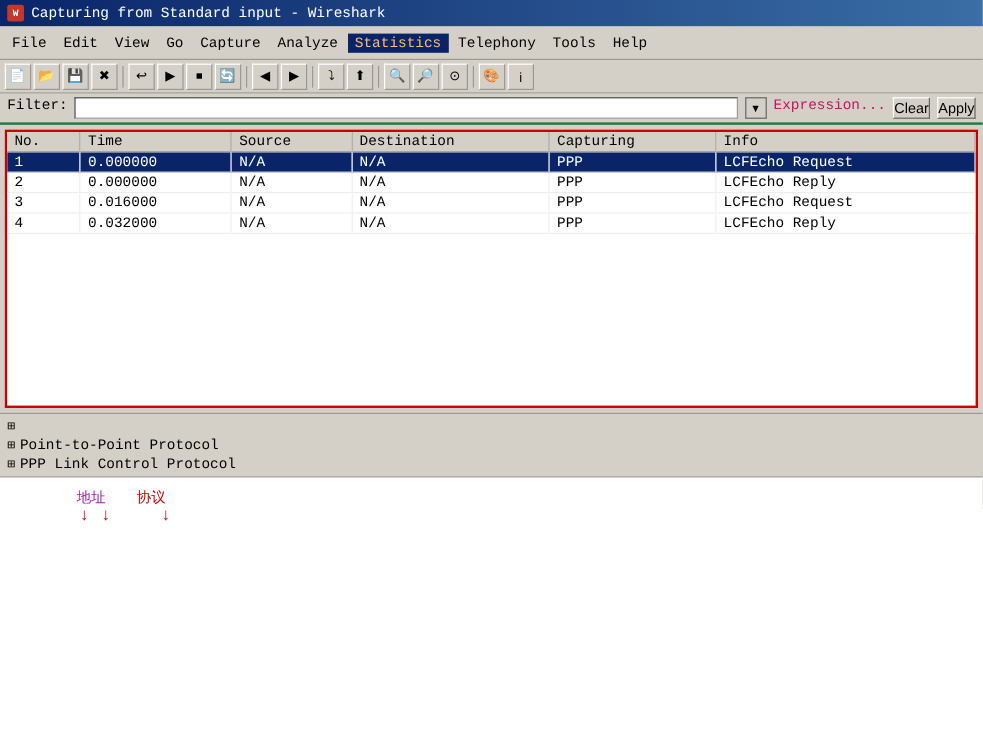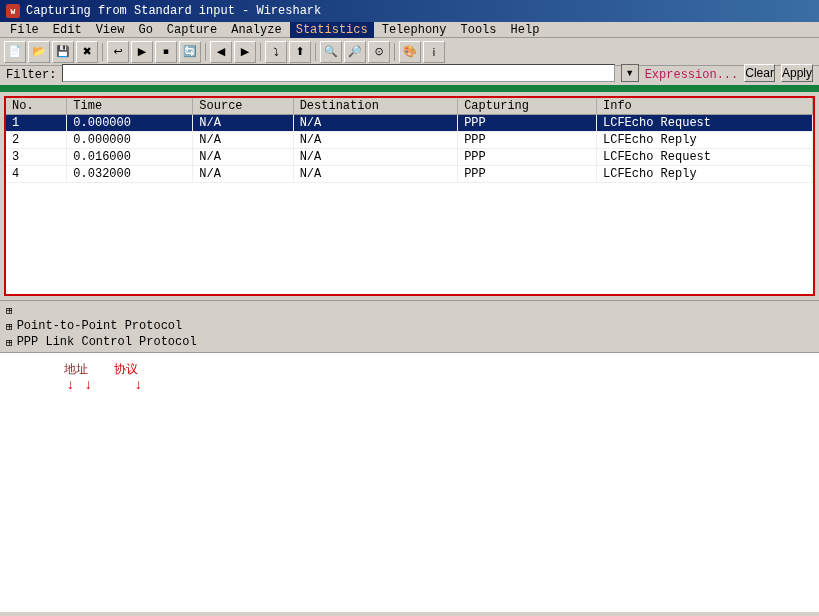--- a/index.html
+++ b/index.html
@@ -37,21 +37,21 @@
       font-weight: bold;
     }
 
     
     .menu-bar {
       background: #d4d0c8;
       border-bottom: 1px solid #999;
       padding: 2px 4px;
       display: flex;
       gap: 2px;
-      height: 16px;
+      height: 28px;
       align-items: center;
     }
     .menu-item {
       padding: 1px 6px;
       font-size: 12px;
       color: #000;
       cursor: pointer;
     }
     .menu-item.active {
       background: #0a246a;
@@ -84,24 +84,24 @@
     .toolbar-separator {
       width: 1px;
       height: 18px;
       background: #999;
       margin: 0 2px;
     }
 
     
     .filter-bar {
       background: #d4d0c8;
-      border-bottom: 7px solid #15803d;
+      border-bottom: 2px solid #15803d;
       padding: 3px 6px;
       display: flex;
-      align-items: flex-end;
+      align-items: flex-start;
       gap: 6px;
       height: 26px;
     }
     .filter-label {
       font-size: 12px;
       color: #000;
     }
     .filter-input {
       flex: 1;
       height: 18px;
@@ -142,21 +142,21 @@
       display: flex;
       flex-direction: column;
       height: calc(616px - 22px - 20px - 28px - 26px);
     }
 
     
     .packet-list-area {
       border: 2px solid #cc0000;
       margin: 4px;
       background: white;
-      height: 200px;
+      height: 232px;
       overflow: hidden;
       flex-shrink: 0;
     }
 
     .packet-table {
       width: 100%;
       border-collapse: collapse;
       font-size: 12px;
     }
     .packet-table thead tr {
@@ -368,21 +368,21 @@
     <div class="detail-row">
       <span class="detail-expand">⊞</span>
       <span>PPP Link Control Protocol</span>
     </div>
   </div>
 
   <div class="hex-dump-area">
 
     <div style="position:relative; height:50px; margin-left:50px;">
 
-      <span style="position:absolute; left:8px; top:2px; color:#7f1d1d; font-size:12px; font-family:'SimSun',serif;">地址</span>
+      <span style="position:absolute; left:8px; top:2px; color:#a21caf; font-size:12px; font-family:'SimSun',serif;">地址</span>
 
       <span style="position:absolute; left:58px; top:2px; color:#cc0000; font-size:12px; font-family:'SimSun',serif;">协议</span>
 
       <span style="position:absolute; left:10px; top:18px; color:#cc0000; font-size:14px;">↓</span>
       <span style="position:absolute; left:28px; top:18px; color:#cc0000; font-size:14px;">↓</span>
       <span style="position:absolute; left:78px; top:18px; color:#cc0000; font-size:14px;">↓</span>
     </div>
 
   </div>
 

